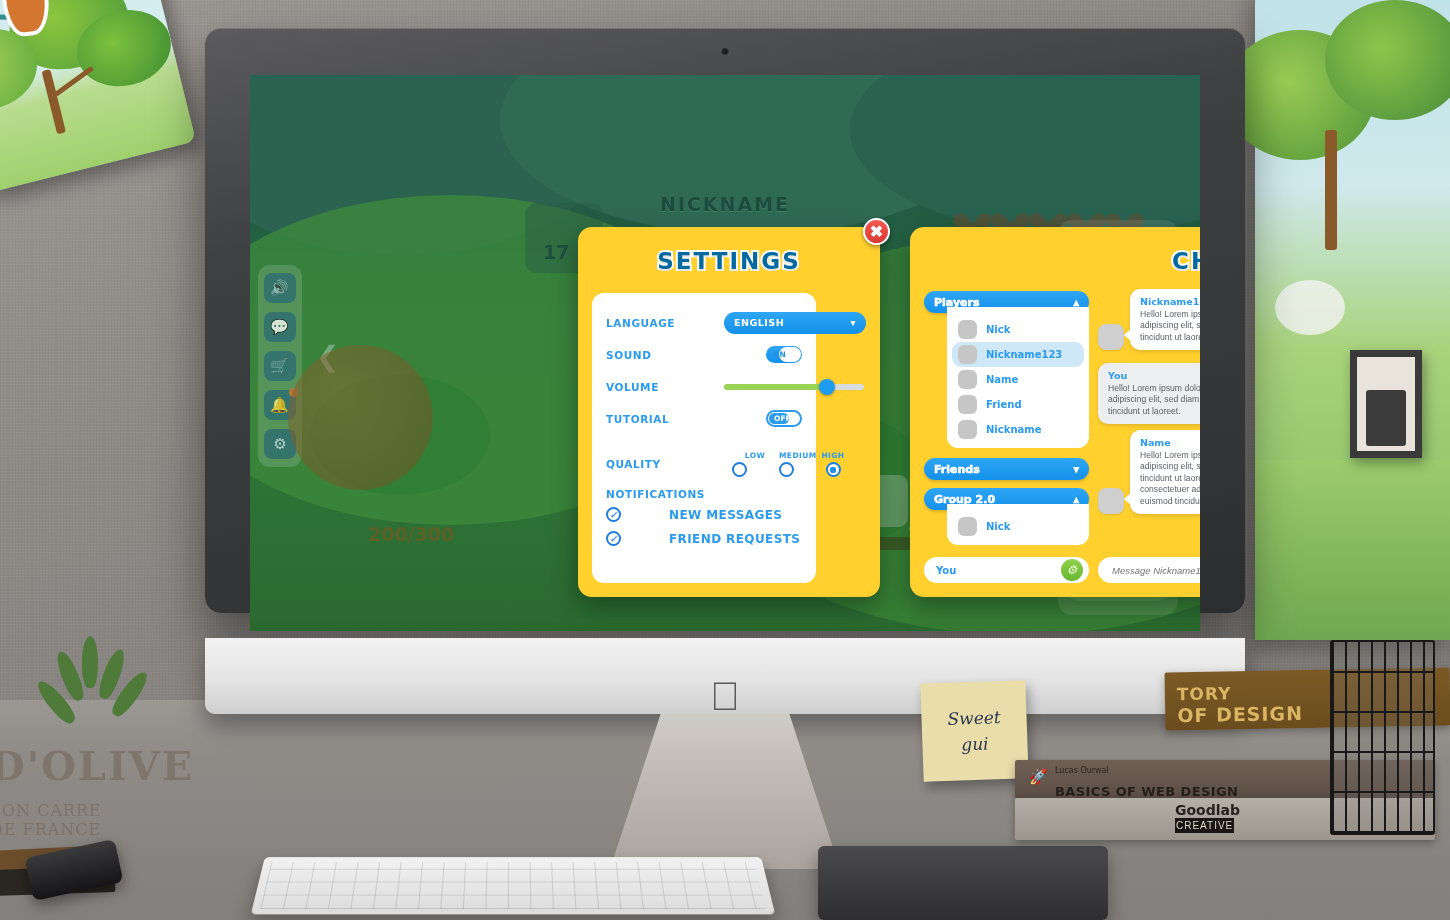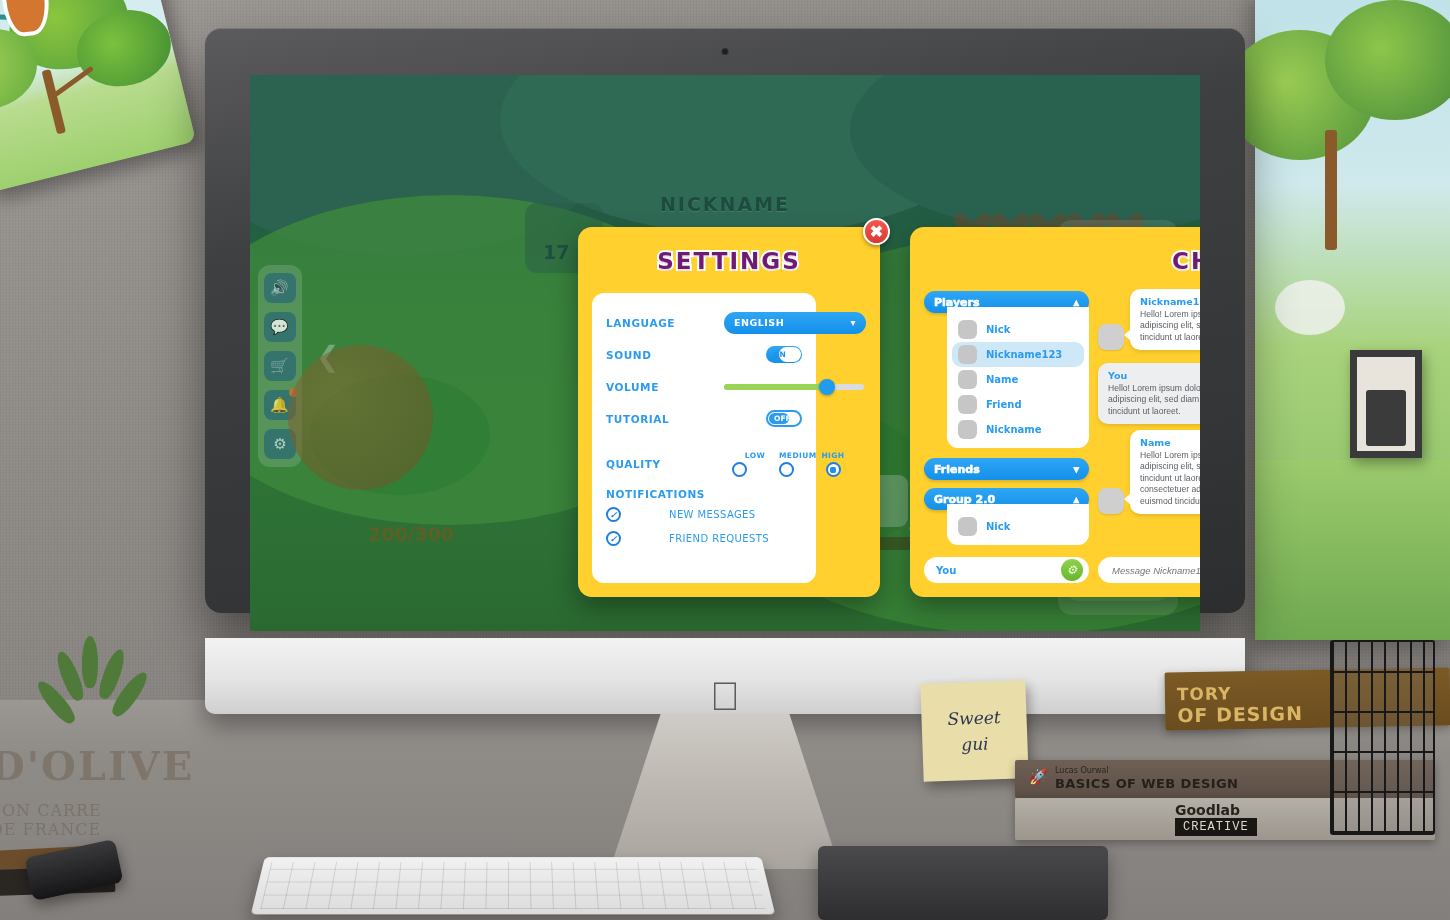--- a/index.html
+++ b/index.html
@@ -210,21 +210,21 @@
     background:linear-gradient(180deg, rgba(120,200,220,.30), rgba(40,140,170,.35));
     border:2px solid rgba(200,235,240,.25);
   }
 
   
   .dlg{
     position:absolute; background:#ffd02e; border-radius:14px;
     box-shadow:0 10px 26px rgba(0,0,0,.35);
   }
   .dlg-title{
-    text-align:center; color:#701a75; font-weight:bold;
+    text-align:center; color:#0369a1; font-weight:bold;
     font-family:"DejaVu Sans", sans-serif; letter-spacing:2px;
     -webkit-text-stroke:4px #ffffff; paint-order:stroke fill;
     text-shadow:0 2px 0 rgba(0,0,0,.10);
   }
   .close-x{
     position:absolute; width:27px; height:27px; border-radius:50%;
     background:linear-gradient(180deg,#f4584f,#d93a33);
     border:2px solid #ffffff;
     box-shadow:0 2px 4px rgba(0,0,0,.35);
     display:flex; align-items:center; justify-content:center;
@@ -279,21 +279,21 @@
   .radio i{ display:block; width:15px; height:15px; border-radius:50%; border:2px solid #1f7fe0; background:#fff; }
   .radio.sel i{ background:#fff; position:relative; }
   .radio.sel i::after{ content:""; position:absolute; left:2.5px; top:2.5px; width:6px; height:6px; border-radius:2px; background:#1f8fe8; }
 
   .sec-label{ color:#2b9bf0; font-weight:bold; font-size:10.5px; letter-spacing:.6px; margin:11px 0 7px; font-family:"DejaVu Sans", sans-serif;}
   .check-row{ display:flex; align-items:center; gap:8px; margin-bottom:9px; cursor:pointer; }
   .chk{
     width:15px; height:15px; border-radius:50%; border:2px solid #1f7fe0; background:#fff;
     display:flex; align-items:center; justify-content:center; color:#1f7fe0; font-size:9px; font-weight:bold;
   }
-  .check-row span{ color:#2b9bf0; font-weight:normal; font-size:10px; letter-spacing:.4px; font-family:"DejaVu Sans", sans-serif;padding-left:40px;}
+  .check-row span{ color:#2b9bf0; font-weight:bold; font-size:12px; letter-spacing:.4px; font-family:"DejaVu Sans", sans-serif;padding-left:40px;}
 
   .btn-row{ position:absolute; left:14px; right:14px; bottom:14px; display:flex; gap:12px; }
   .gbtn{
     flex:1; height:27px; border-radius:13px; display:flex; align-items:center; justify-content:center;
     font-weight:bold; font-size:11px; letter-spacing:1.2px; color:#fff; cursor:pointer;
     font-family:"DejaVu Sans", sans-serif;
     -webkit-text-stroke:2px rgba(255,255,255,0);
   }
   .gbtn.cancel{ background:linear-gradient(180deg,#fb5f59,#e8403a); border-bottom:3px solid #c92f2a; }
   .gbtn.ok{ background:linear-gradient(180deg,#a8de63,#8ecb46); border-bottom:3px solid #6fae32; }
@@ -384,24 +384,24 @@
     font-family:"DejaVu Serif", serif; font-style:italic; color:#2b3550; font-size:17px; line-height:26px;
   }
   .books-right{ position:absolute; left:1015px; top:620px; width:435px; height:230px; }
   .bk{ position:absolute; border-radius:2px; box-shadow:0 3px 8px rgba(0,0,0,.3); }
   .bk1{ left:150px; top:50px; width:285px; height:58px; background:linear-gradient(180deg,#7c5a25,#6a4c1e); transform:rotate(-1deg); }
   .bk1 .t{ position:absolute; left:12px; top:12px; color:#d9b564; font-weight:bold; font-size:17px; letter-spacing:1px; font-family:"DejaVu Sans", sans-serif; }
   .bk1 .t2{ position:absolute; left:12px; top:32px; color:#d9b564; font-weight:bold; font-size:19px; letter-spacing:1px; font-family:"DejaVu Sans", sans-serif;}
   .bk2{ left:0px; top:140px; width:420px; height:38px; background:linear-gradient(180deg,#6f6055,#5b4e45); }
   .bk2 .rk{ position:absolute; left:14px; top:8px; font-size:15px; color:#2a2520; }
   .bk2 .a{ position:absolute; left:40px; top:6px; color:#2a2520; font-size:8px; font-family:"DejaVu Sans", sans-serif;}
-  .bk2 .b{ position:absolute; left:40px; top:16px; color:#241f1a; font-size:13px; font-weight:bold; letter-spacing:.4px; font-family:"DejaVu Sans", sans-serif;}
+  .bk2 .b{ position:absolute; left:40px; top:24px; color:#241f1a; font-size:13px; font-weight:bold; letter-spacing:.4px; font-family:"DejaVu Sans", sans-serif;}
   .bk3{ left:0px; top:178px; width:420px; height:42px; background:linear-gradient(180deg,#b4afa7,#9c968d); }
   .bk3 .g{ position:absolute; left:160px; top:4px; color:#26211c; font-size:14px; font-weight:bold; font-family:"DejaVu Sans", sans-serif;}
-  .bk3 .c{ position:absolute; left:160px; top:20px; background:#1a1614; color:#ddd8d0; font-size:12px; padding:2px 8px; letter-spacing:1px; font-family:Liberation Mono, monospace;}
+  .bk3 .c{ position:absolute; left:160px; top:20px; background:#1a1614; color:#ddd8d0; font-size:10px; padding:2px 1px; letter-spacing:1px; font-family:Liberation Sans, sans-serif;}
   .wire-basket{
     position:absolute; left:1330px; top:640px; width:105px; height:195px;
     border:2px solid #181818; border-radius:3px;
     background:
       repeating-linear-gradient(90deg,#181818 0 2px, transparent 2px 13px),
       repeating-linear-gradient(0deg,#181818 0 2px, transparent 2px 40px),
       rgba(120,115,110,.25);
   }
   .books-left{ position:absolute; left:0; top:838px; width:140px; height:82px; }
   .lb{ position:absolute; border-radius:2px; }

